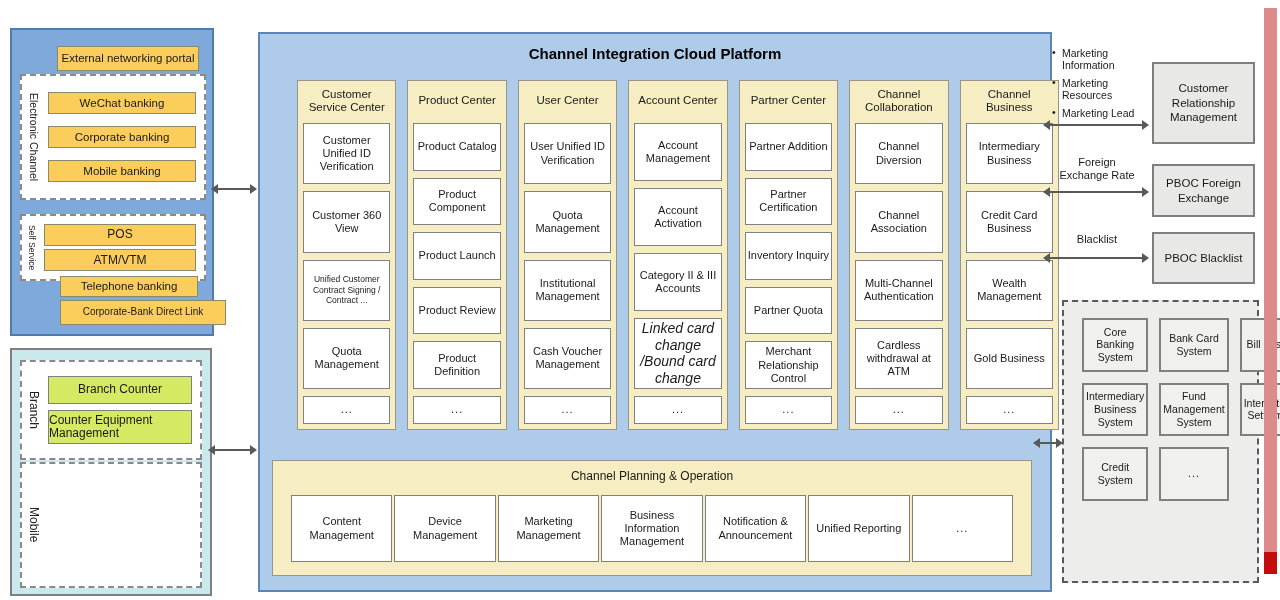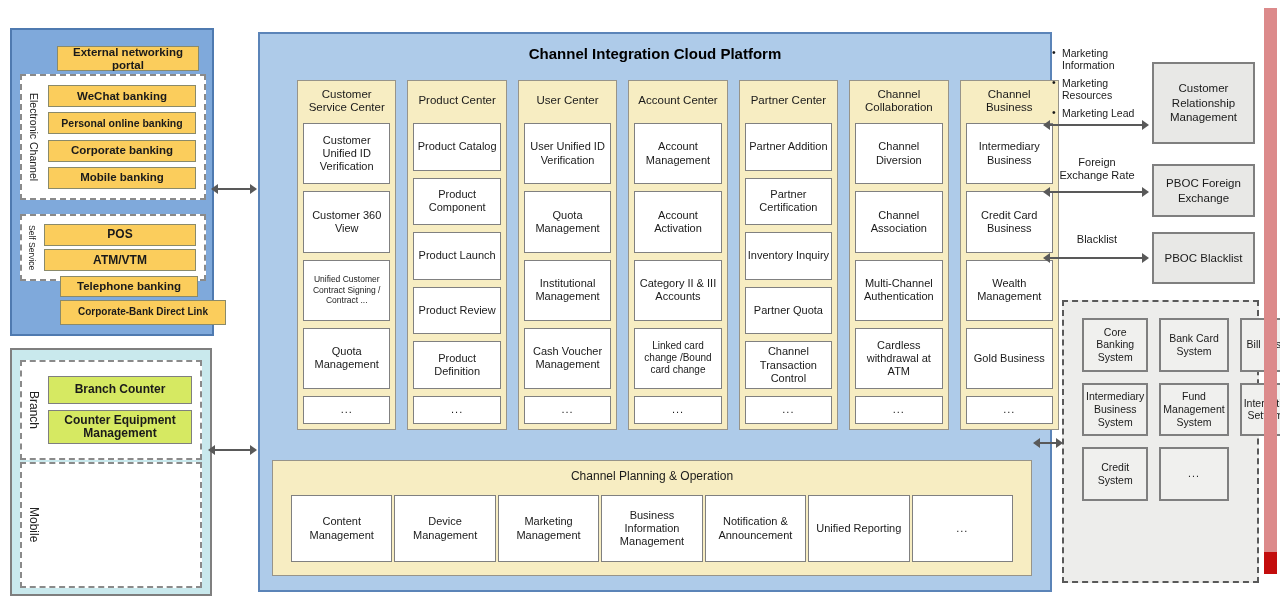--- a/index.html
+++ b/index.html
@@ -1,21 +1,21 @@
 <!DOCTYPE html>
 <html><head>
 <meta charset="utf-8">
 <style>
   html,body{margin:0;padding:0;}
   body{
     width:1280px;height:600px;position:relative;background:#ffffff;
     font-family:"Liberation Sans",sans-serif;color:#1a1a1a;overflow:hidden;
   }
   .abs{position:absolute;}
-  .ctr{display:flex;align-items:center;justify-content:center;text-align:center;font-weight:bold;}
+  .ctr{display:flex;align-items:center;justify-content:center;}
 
   
   #elec-panel{left:10px;top:28px;width:200px;height:304px;background:#7fa9db;border:2px solid #4f7ab0;}
   .ybtn{background:#fbcd5c;border:1px solid #8a8a6a;font-size:11.5px;line-height:1.1;}
   .dashedgrp{background:#ffffff;border:2px dashed #8a8a8a;display:flex;}
   .vlabel{writing-mode:vertical-rl;display:flex;align-items:center;justify-content:center;color:#222;flex:0 0 24px;}
   .grp-btns{flex:1;display:flex;flex-direction:column;justify-content:space-evenly;padding:4px 8px 4px 2px;}
   .grp-btns .ybtn,.grp-btns .gbtn{height:20px;}
 
   
@@ -25,21 +25,21 @@
   
   #platform{left:258px;top:32px;width:790px;height:556px;background:#aecbe9;border:2px solid #5b84b8;}
   #platform-title{left:0;top:11px;width:100%;text-align:center;font-size:15px;font-weight:bold;color:#000;}
   #columns{left:13px;top:46px;width:762px;height:350px;display:flex;gap:11px;margin-left:24px;}
   .col{flex:1;background:#f7edc2;border:1px solid #97948a;padding:5px;display:flex;flex-direction:column;gap:7px;min-width:0;}
   .col .hdr{flex:0 0 30px;display:flex;align-items:center;justify-content:center;text-align:center;font-size:11.5px;line-height:1.15;}
   .item{background:#ffffff;border:1px solid #808080;display:flex;align-items:center;justify-content:center;text-align:center;font-size:11px;line-height:1.2;padding:1px 2px;}
   .col .item{flex:1;}
   .col .item.dots{flex:0 0 24px;letter-spacing:1px;}
   .col .item.tiny{font-size:8.5px;line-height:1.25;}
-  .col .item.small{font-size:10px;}
+  .col .item.small{font-size:14px;font-style:italic;}
 
   #planning{left:12px;top:426px;width:758px;height:114px;background:#f7edc2;border:1px solid #97948a;}
   #planning-title{left:0;top:8px;width:100%;text-align:center;font-size:12px;}
   #planning-row{left:18px;right:18px;top:34px;bottom:13px;display:flex;gap:2px;}
   #planning-row .item{flex:1;}
 
   
   #bullets{left:1052px;top:48px;width:96px;list-style:none;margin:0;padding:0;}
   #bullets li{font-size:10.5px;line-height:1.1;margin-bottom:7px;position:relative;padding-left:10px;}
   #bullets li::before{content:"\2022";position:absolute;left:0;top:-1px;}
@@ -62,21 +62,20 @@
 </head>
 <body>
 
 <div class="abs" id="elec-panel">
   <div class="abs ybtn ctr" style="left:45px;top:16px;width:140px;height:23px;">External networking portal</div>
 
   <div class="abs dashedgrp" style="left:8px;top:44px;width:182px;height:122px;">
     <div class="vlabel" style="font-size:10.5px;">Electronic Channel</div>
     <div class="grp-btns">
       <div class="ybtn ctr">WeChat banking</div>
-      <div class="ybtn ctr" style="font-size:10.5px;">Personal online banking</div>
       <div class="ybtn ctr">Corporate banking</div>
       <div class="ybtn ctr">Mobile banking</div>
     </div>
   </div>
 
   <div class="abs dashedgrp" style="left:8px;top:172px;width:182px;height:63px;margin-top:12px;">
     <div class="vlabel" style="font-size:8.5px;flex:0 0 20px;">Self Service</div>
     <div class="grp-btns">
       <div class="ybtn ctr" style="font-size:12px;">POS</div>
       <div class="ybtn ctr" style="font-size:12px;">ATM/VTM</div>
@@ -137,21 +136,21 @@
       <div class="item">Category II &amp; III Accounts</div>
       <div class="item small">Linked card change /Bound card change</div>
       <div class="item dots">...</div>
     </div>
     <div class="col">
       <div class="hdr">Partner Center</div>
       <div class="item">Partner Addition</div>
       <div class="item">Partner Certification</div>
       <div class="item">Inventory Inquiry</div>
       <div class="item">Partner Quota</div>
-      <div class="item">Channel Transaction Control</div>
+      <div class="item">Merchant Relationship Control</div>
       <div class="item dots">...</div>
     </div>
     <div class="col">
       <div class="hdr">Channel Collaboration</div>
       <div class="item">Channel Diversion</div>
       <div class="item">Channel Association</div>
       <div class="item">Multi-Channel Authentication</div>
       <div class="item">Cardless withdrawal at ATM</div>
       <div class="item dots">...</div>
     </div>

